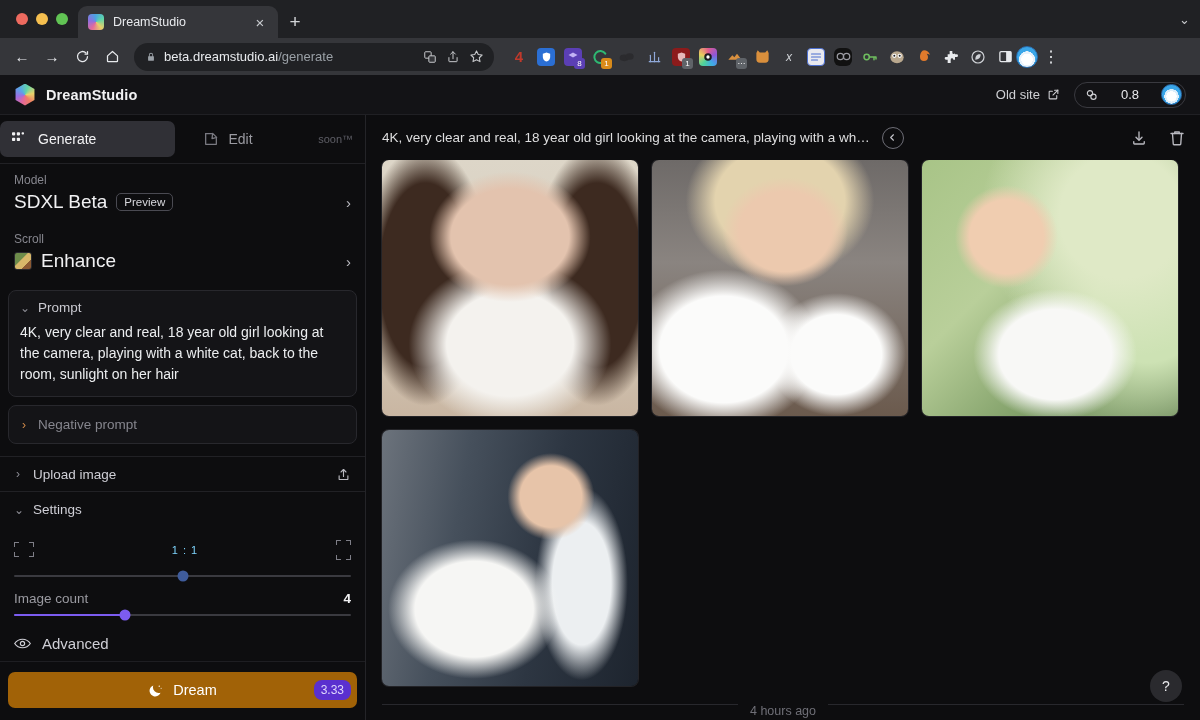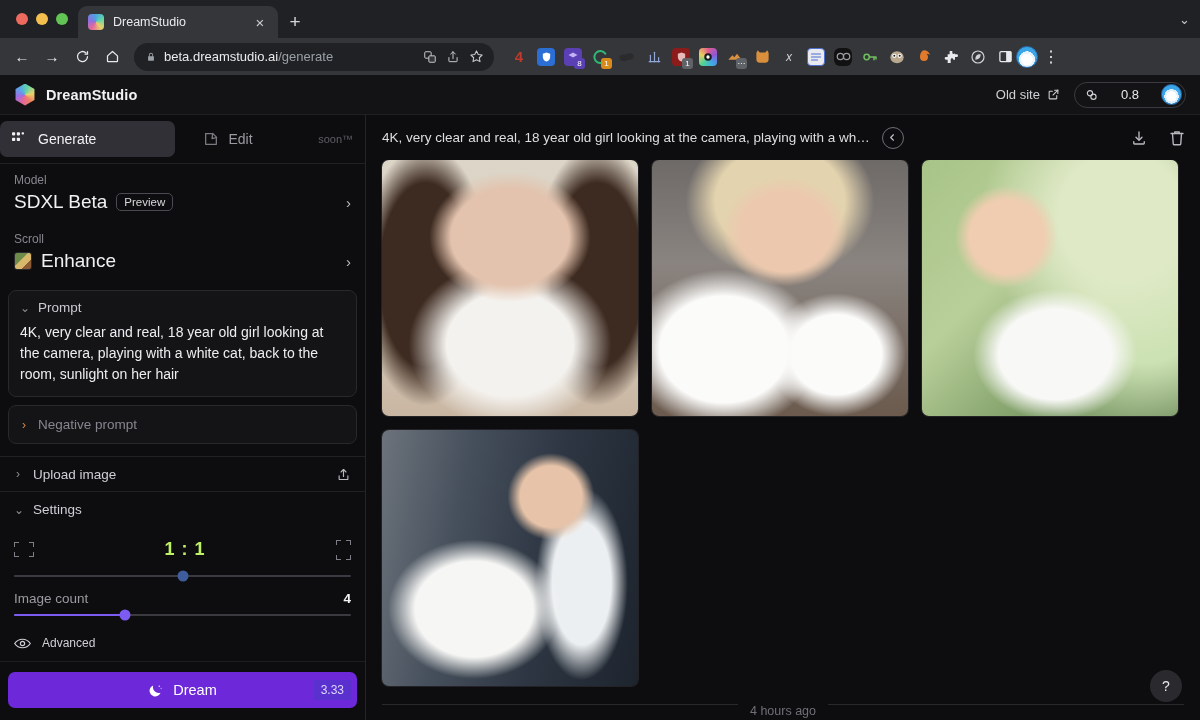--- a/index.html
+++ b/index.html
@@ -144,43 +144,43 @@
   .ar-row { display:flex; align-items:center; height: 34px; }
   .ar-icon { width: 20px; height: 15px; position:relative; }
   .ar-icon.tall { width: 15px; height: 20px; }
   .ar-icon i {
     position:absolute; width:5px; height:5px; border:1.5px solid #7e7e87;
   }
   .ar-icon i.tl { top:0; left:0; border-right:none; border-bottom:none; }
   .ar-icon i.tr { top:0; right:0; border-left:none; border-bottom:none; }
   .ar-icon i.bl { bottom:0; left:0; border-right:none; border-top:none; }
   .ar-icon i.br { bottom:0; right:0; border-left:none; border-top:none; }
-  .ar-val { flex:1; text-align:center; color:#bef264; font-size: 18px; font-weight:700; letter-spacing: 1px; }
+  .ar-val { flex:1; text-align:center; color:#7dd3fc; font-size: 11px; font-weight:400; letter-spacing: 1px; }
 
   .track { height: 2px; background:#3a3a40; border-radius:2px; position:relative; margin: 8px 0 4px; }
   .track .fill { position:absolute; left:0; top:0; bottom:0; border-radius:2px; }
   .track .knob { position:absolute; top:50%; transform: translate(-50%,-50%); width: 11px; height: 11px; border-radius:50%; }
   .knob.blue { background:#3f5c9c; }
   .knob.violet { background:#7c5cf0; }
   .fill.violet { background:#7c5cf0; }
 
   .count-row { display:flex; align-items:baseline; margin-top: 14px; }
   .count-label { color:#9a9aa1; font-size: 13.5px; }
   .count-val { margin-left:auto; color:#f2f2f4; font-size: 13.5px; font-weight:700; }
 
-  .advanced { display:flex; align-items:center; gap: 11px; height: 40px; padding: 0 14px; color:#cfcfd6; font-size:12px; margin-top:6px; }
+  .advanced { display:flex; align-items:center; gap: 11px; height: 40px; padding: 0 14px; color:#cfcfd6; font-size:15px; margin-top:6px; }
 
   .dream-wrap { margin-top:auto; padding: 10px 8px 12px; border-top:1px solid #1e1e22; }
   .dream-btn {
-    height: 36px; background:#6d28d9; border-radius: 7px; display:flex; align-items:center;
+    height: 36px; background:#a16207; border-radius: 7px; display:flex; align-items:center;
     justify-content:center; position:relative; color:#fff; font-size: 14.5px; gap: 10px;
   }
   .dream-cost {
     position:absolute; right: 6px; top:50%; transform:translateY(-50%);
-    background:#5a30cf; border-radius: 0; color:#ded7fb; font-size: 12px; padding: 3px 7px;
+    background:#5a30cf; border-radius: 8px; color:#ded7fb; font-size: 12px; padding: 3px 7px;
   }
 
   
   .main { flex:1; background:#0d0d0f; display:flex; flex-direction:column; min-width:0; position:relative; }
   .main-head {
     height: 45px; flex:0 0 45px; display:flex; align-items:center; padding: 0 14px 0 16px; gap: 12px;
   }
   .main-prompt { color:#dededf; font-size: 13.5px; white-space:nowrap; overflow:hidden; text-overflow:ellipsis; max-width: 520px; }
   .circ-btn {
     width: 22px; height: 22px; border-radius:50%; border:1px solid #6d6d76; color:#c6c6cd;

